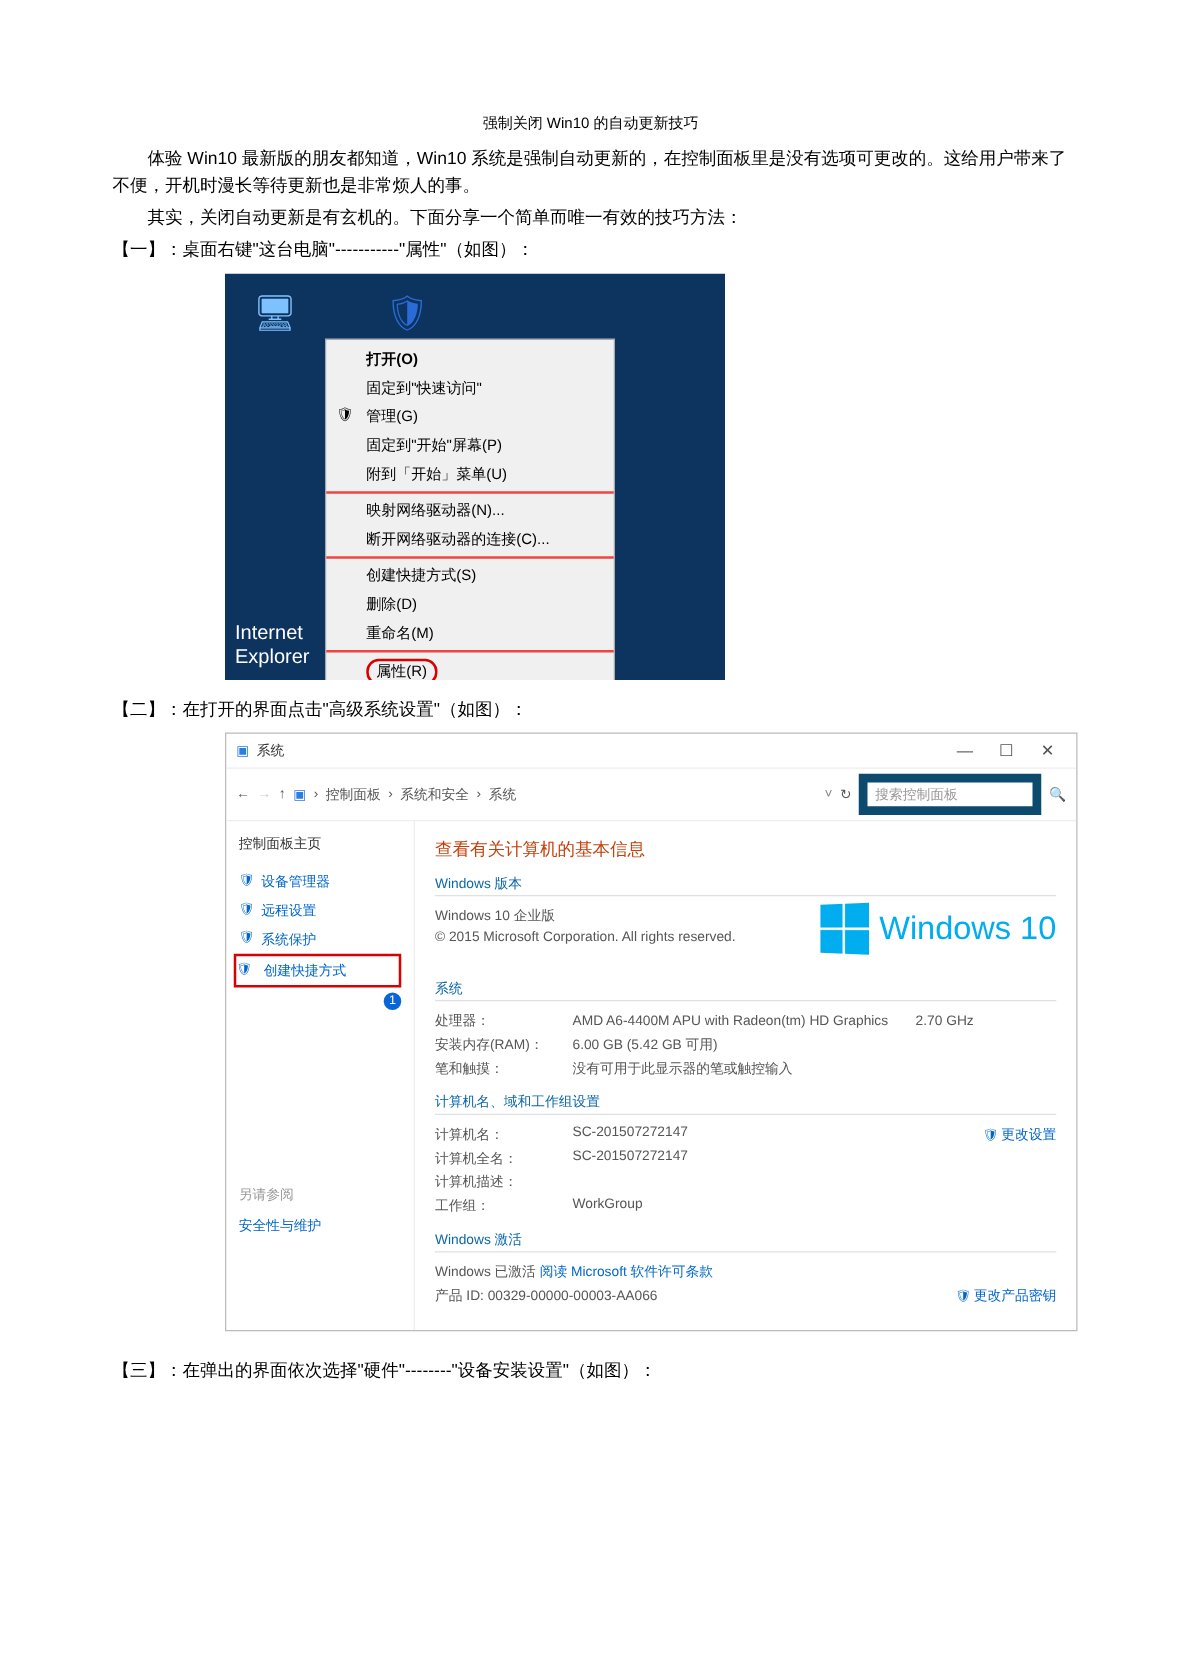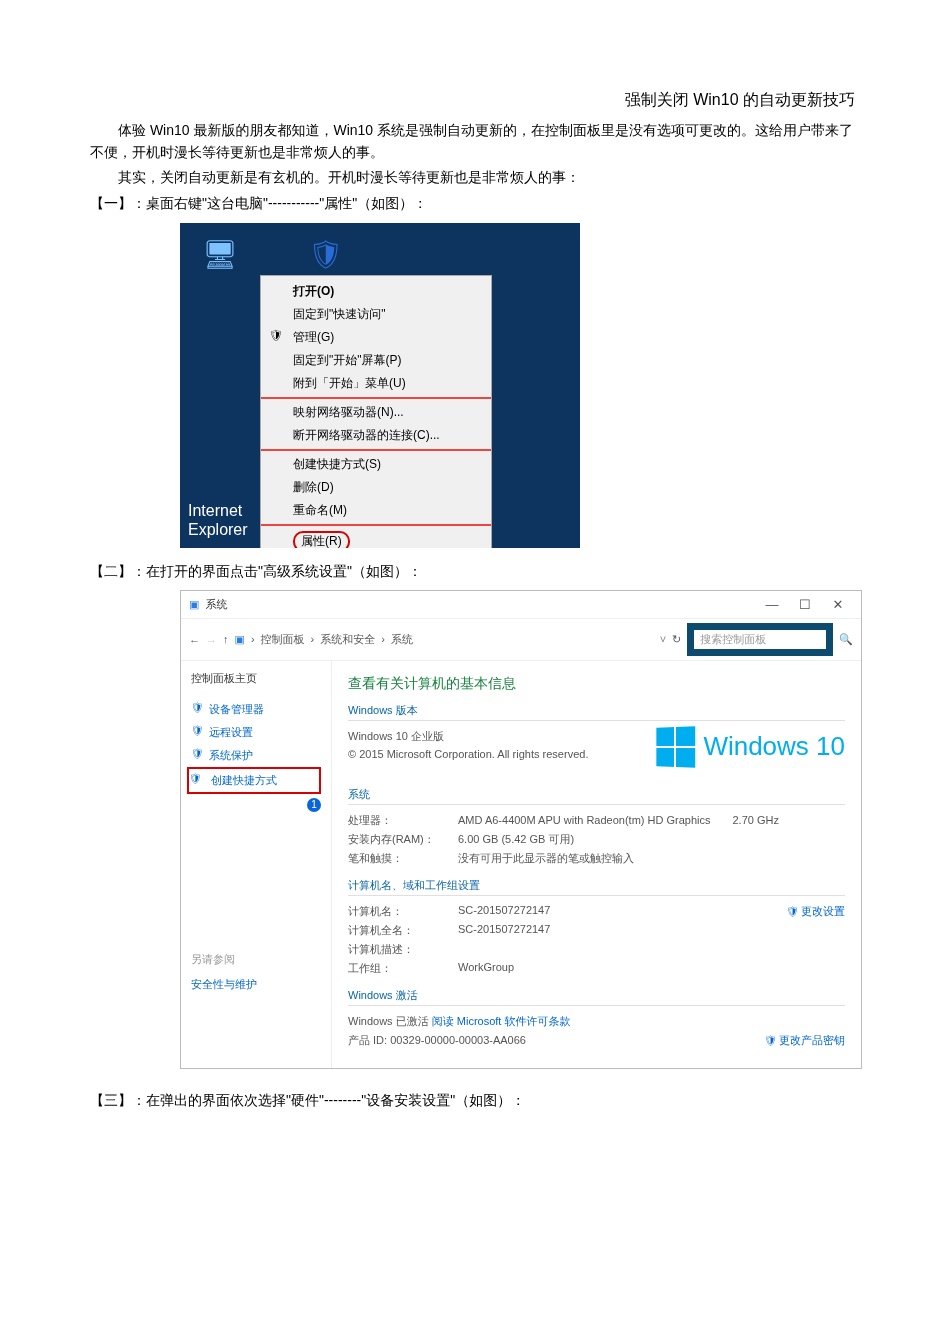--- a/index.html
+++ b/index.html
@@ -1,16 +1,16 @@
 <!DOCTYPE html>
 <html><head>
 <meta charset="utf-8">
 <style>
 body{margin:0;background:#fff;font-family:"Microsoft YaHei","SimSun",sans-serif;font-size:14px;color:#000;width:945px;padding:90px 90px 40px 90px;box-sizing:border-box}
-.doc-title{text-align:right;font-size:16px;margin-bottom:8px}
+.doc-title{text-align:center;font-size:12px;margin-bottom:8px}
 .doc-p{line-height:1.6;margin:2px 0;text-indent:2em}
 .doc-step{line-height:1.6;margin:4px 0 8px 0;text-indent:0}
 
 
 .shot1{width:400px;height:325px;background:#0d335f;position:relative;margin-left:90px;margin-bottom:12px;overflow:hidden}
 .shot1 .desktop-icon{position:absolute;left:10px;top:15px;text-align:center;color:#fff;font-size:10px;width:60px}
 .shot1 .pc-icon{font-size:28px;color:#7dc1ff}
 .shot1 .ie-label{position:absolute;left:8px;bottom:8px;color:#fff;font-size:16px;line-height:1.2}
 .shot1 .ctx{position:absolute;left:80px;top:52px;width:230px;background:#f0f0f0;border:1px solid #aaa;padding:4px 0;font-size:12px;color:#000}
 .shot1 .ctx .grp{border-top:2px solid #ef4444;margin-top:2px;padding-top:2px}
@@ -31,40 +31,40 @@
 .shot2 .body{display:flex}
 .shot2 .sidebar{width:150px;padding:10px 10px;box-sizing:border-box}
 .shot2 .sidebar .head{color:#333;margin-bottom:12px}
 .shot2 .sidebar .link{color:#0066cc;padding:4px 0 4px 18px;position:relative;cursor:pointer}
 .shot2 .sidebar .link .sh{position:absolute;left:0;top:4px;font-size:10px}
 .shot2 .sidebar .link.boxed{border:2px solid #d80000;margin-left:-4px;padding-left:22px}
 .shot2 .sidebar .info-dot{display:inline-block;width:14px;height:14px;border-radius:50%;background:#0a66d8;color:#fff;text-align:center;line-height:14px;font-size:10px;margin-left:4px;vertical-align:middle}
 .shot2 .sidebar .spacer{height:120px}
 .shot2 .sidebar .see{color:#999;margin-top:20px;margin-bottom:6px}
 .shot2 .main{flex:1;padding:14px 16px 18px 16px;border-left:1px solid #eee}
-.shot2 .main h3{font-size:14px;color:#15803d;font-weight:normal;margin:0 0 10px 0}
+.shot2 .main h3{font-size:14px;color:#c2410c;font-weight:normal;margin:0 0 10px 0}
 .shot2 .main .sect{color:#0a66a8;font-size:11px;margin:10px 0 6px 0;border-bottom:1px solid #e0e0e0;padding-bottom:2px}
 .shot2 .main .row{display:flex;padding:2px 0;font-size:11px;color:#555}
 .shot2 .main .row .k{width:110px}
 .shot2 .main .row .v{flex:1}
 .shot2 .main .logobox{float:right;margin:0 0 10px 20px;display:flex;align-items:center;gap:8px}
 .shot2 .main .winlogo{display:grid;grid-template-columns:1fr 1fr;grid-template-rows:1fr 1fr;gap:2px;width:40px;height:40px;transform:perspective(120px) rotateY(-14deg)}
 .shot2 .main .winlogo span{background:#00adef}
 .shot2 .main .wintext{font-size:26px;color:#00adef;font-weight:300}
 .shot2 .main .chg{float:right;color:#0066cc;font-size:11px}
 .shot2 .main .chg .sh{font-size:10px;margin-right:2px}
 .shot2 .main .lnk{color:#0066cc}
 .shot2 .cf::after{content:"";display:block;clear:both}
 </style>
 </head>
 <body>
 
 <div class="doc-title">强制关闭 Win10 的自动更新技巧</div>
 <div class="doc-p">体验 Win10 最新版的朋友都知道，Win10 系统是强制自动更新的，在控制面板里是没有选项可更改的。这给用户带来了不便，开机时漫长等待更新也是非常烦人的事。</div>
-<div class="doc-p">其实，关闭自动更新是有玄机的。开机时漫长等待更新也是非常烦人的事：</div>
+<div class="doc-p">其实，关闭自动更新是有玄机的。下面分享一个简单而唯一有效的技巧方法：</div>
 <div class="doc-step">【一】：桌面右键"这台电脑"-----------"属性"（如图）：</div>
 
 <div class="shot1">
   <div class="desktop-icon">
     <div class="pc-icon">🖥</div>
   </div>
   <div class="shield-top">🛡</div>
   <div class="ie-label" style="white-space:pre">Internet
 Explorer</div>
   <div class="ctx">

